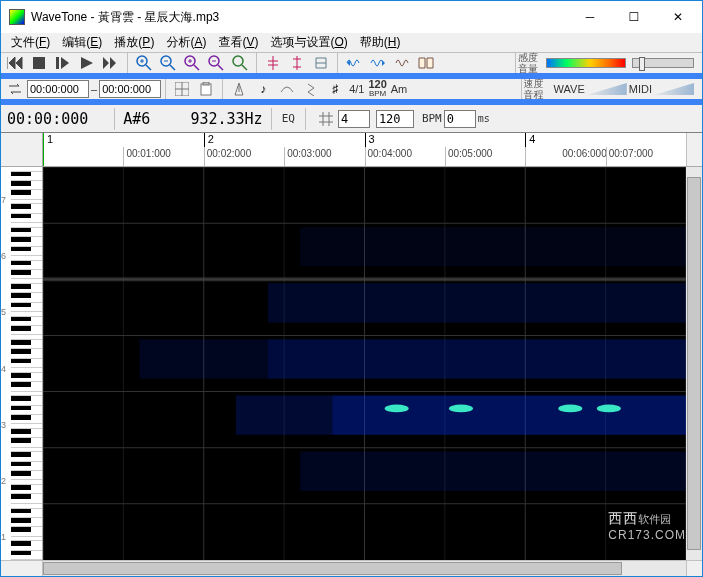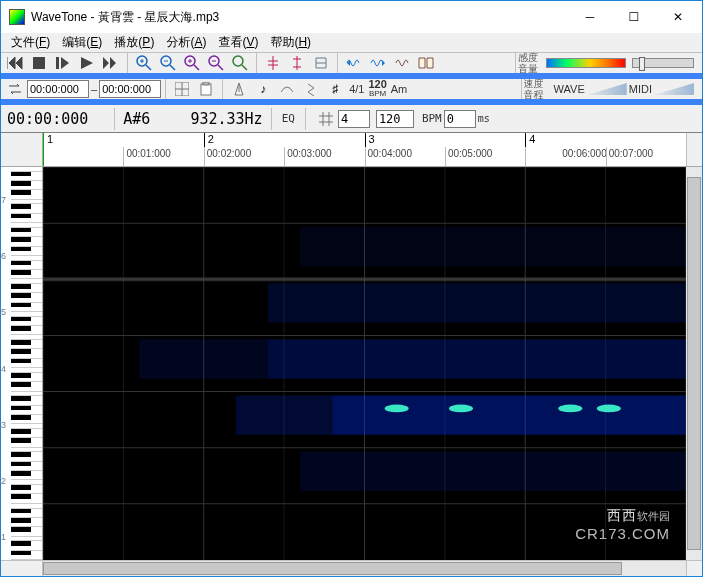--- a/index.html
+++ b/index.html
@@ -39,21 +39,21 @@
 .piano .oct { position:absolute; left:0; width:10px; font-size:9px; color:#777; }
 .plot { flex:1; position:relative; background:#000; overflow:hidden; font-size:0; }
 .plot svg { width:100%; height:100%; display:block; }
 .hscroll { height:16px; display:flex; background:#f0f0f0; border-top:1px solid #c0c0c0; }
 .hscroll .spacer { width:42px; background:#f0f0f0; border-right:1px solid #c0c0c0; }
 .hscroll .track { flex:1; background:#e8e8e8; position:relative; }
 .hscroll .thumb { position:absolute; left:0; top:1px; bottom:1px; width:90%; background:#c8c8c8; border:1px solid #999; }
 .vscroll { width:16px; background:#e8e8e8; position:relative; }
 .vscroll .thumb { position:absolute; left:1px; right:1px; top:10px; bottom:10px; background:#c8c8c8; border:1px solid #999; }
 
-.watermark { position:absolute; right:16px; bottom:18px; font-size:11px; color:#bbb;text-align:right; }
+.watermark { position:absolute; right:0; bottom:18px; font-size:11px; color:#bbb; }
 .watermark .big { font-size:14px; color:#ddd; letter-spacing:1px; }
 
 .meter { width:80px; height:10px; background:linear-gradient(90deg,#0070ff 0%,#00ff60 25%,#ffd000 55%,#ff6a00 80%,#ff0000 100%); border:1px solid #888; }
 .slider { width:62px; height:10px; background:#d8d8d8; border:1px solid #888; position:relative; }
 .slider .knob { position:absolute; top:-2px; width:6px; height:14px; background:#eee; border:1px solid #666; }
 .tri { width:40px; height:12px; background:linear-gradient(to right,#e8e8e8 0%,#9bb7d4 100%); clip-path:polygon(0 100%,100% 0,100% 100%); }
 </style>
 </head>
 <body>
 
@@ -66,20 +66,21 @@
     <div class="winbtn close">✕</div>
   </div>
 </div>
 
 <div class="menubar">
   <span class="mi"><span>文件</span>(<span class="accel">F</span>)</span>
   <span class="mi"><span>编辑</span>(<span class="accel">E</span>)</span>
   <span class="mi"><span>播放</span>(<span class="accel">P</span>)</span>
   <span class="mi"><span>分析</span>(<span class="accel">A</span>)</span>
   <span class="mi"><span>查看</span>(<span class="accel">V</span>)</span>
+  <span class="mi"><span>选项与设置</span>(<span class="accel">O</span>)</span>
   <span class="mi"><span>帮助</span>(<span class="accel">H</span>)</span>
 </div>
 
 <div class="tbrow">
   <div class="tbtn">
       <svg width="16" height="12">
         <path d="M0 0v12M2 6l6-6v12zM9 6l6-6v12z" fill="#444" stroke="#444"></path>
       </svg>
     </div>
   <div class="tbtn">
@@ -412,21 +413,21 @@
           <rect x="224" y="118.28571428571428" width="416" height="40" fill="#0030ff" opacity="0.16000000000000003"></rect>
           <rect x="256" y="61.14285714285717" width="384" height="40" fill="#0030ff" opacity="0.08000000000000002"></rect>
           <rect x="256" y="289.7142857142857" width="384" height="40" fill="#0030ff" opacity="0.12"></rect>
           <ellipse cx="352" cy="245.7142857142857" rx="12" ry="4" fill="#3fffd0" opacity="0.9"></ellipse>
           <ellipse cx="416" cy="245.7142857142857" rx="12" ry="4" fill="#3fffd0" opacity="0.9"></ellipse>
           <ellipse cx="524.8" cy="245.7142857142857" rx="12" ry="4" fill="#3fffd0" opacity="0.9"></ellipse>
           <ellipse cx="563.2" cy="245.7142857142857" rx="12" ry="4" fill="#3fffd0" opacity="0.9"></ellipse>
         </svg>
       <div class="watermark">
         <span class="big">西西</span><span>软件园</span><br>
-        <span style="font-size:15px;letter-spacing:1px">CR173.COM</span>
+        <span style="font-size:12px;letter-spacing:1px">CR173.COM</span>
       </div>
     </div>
     <div class="vscroll">
         <div class="thumb"></div>
       </div>
   </div>
   <div class="hscroll">
     <div class="spacer"></div>
     <div class="track">
         <div class="thumb"></div>

